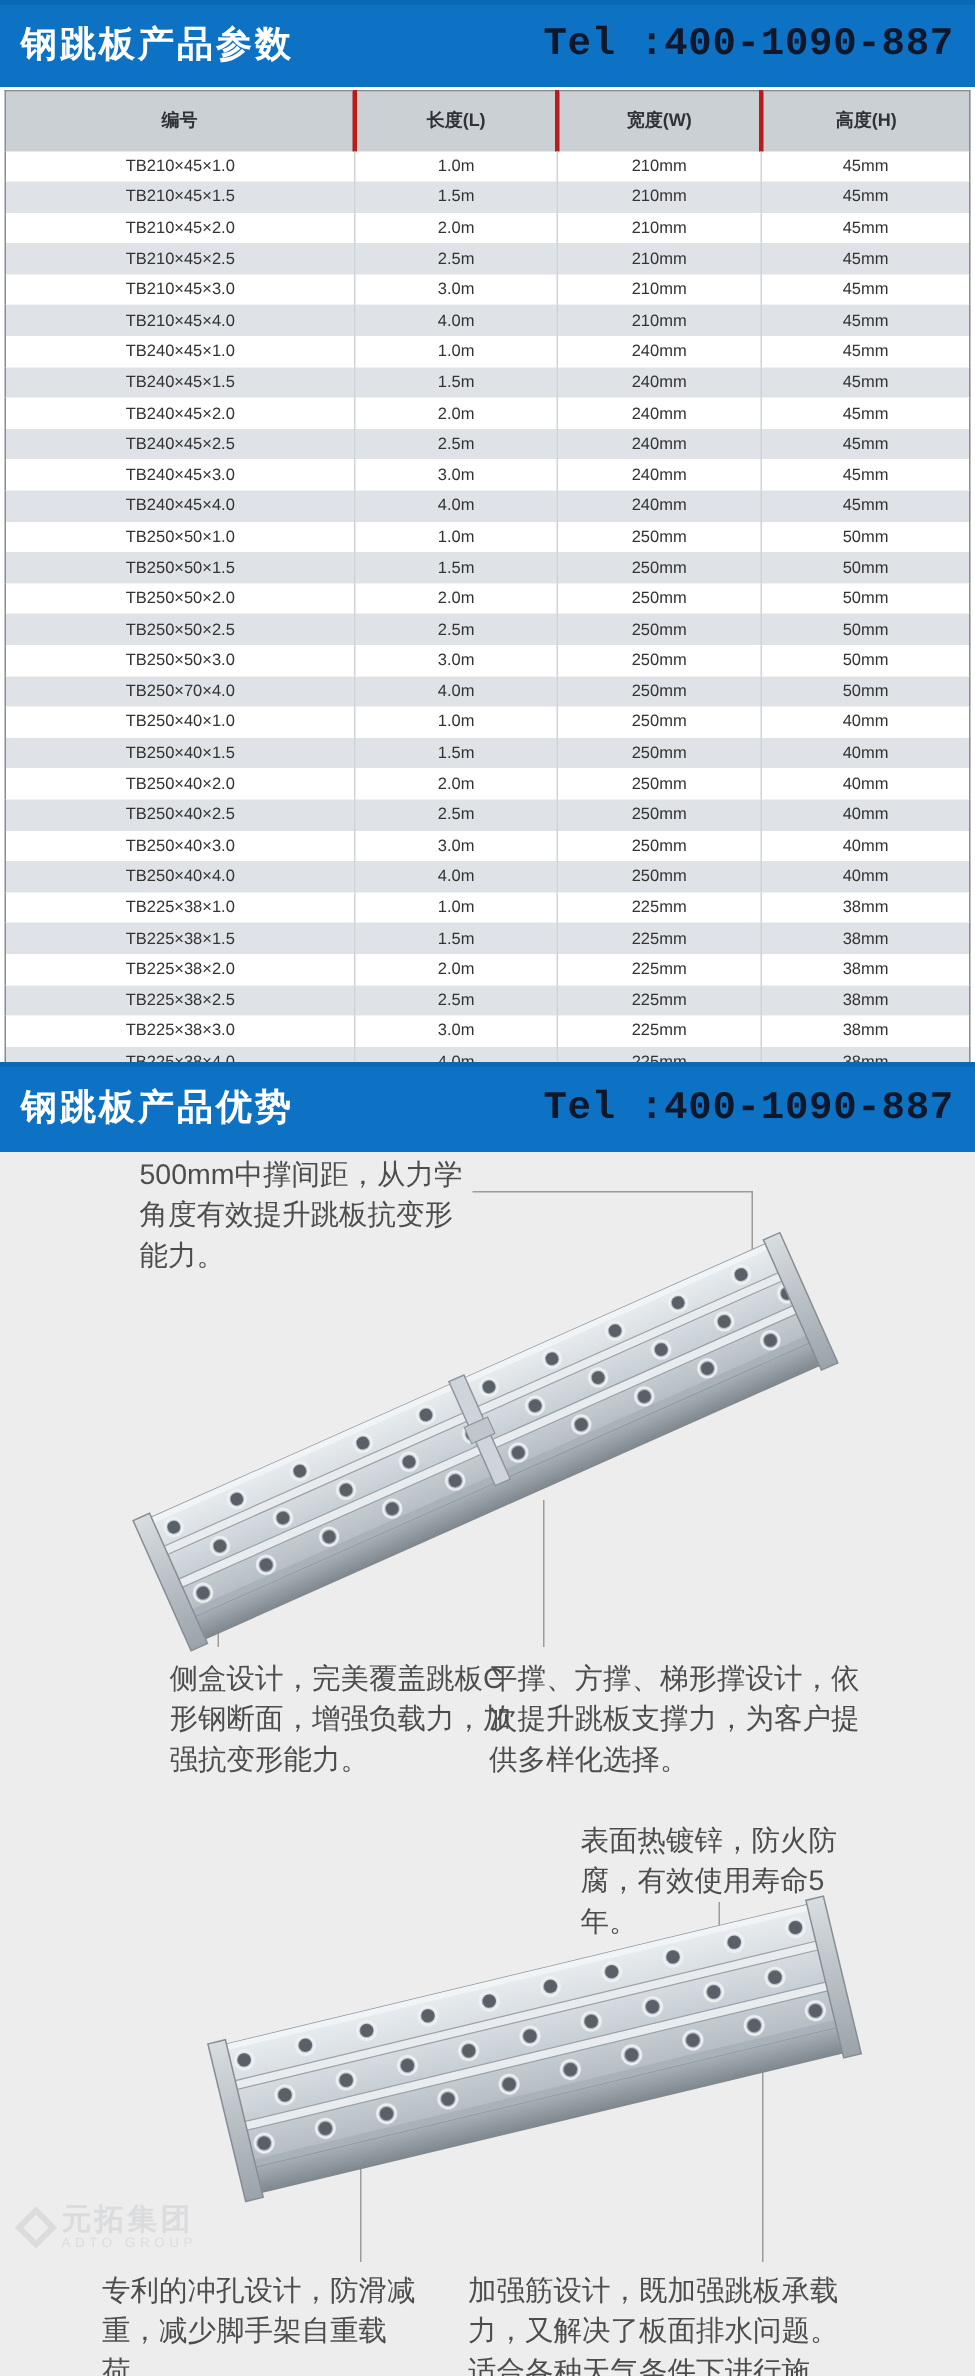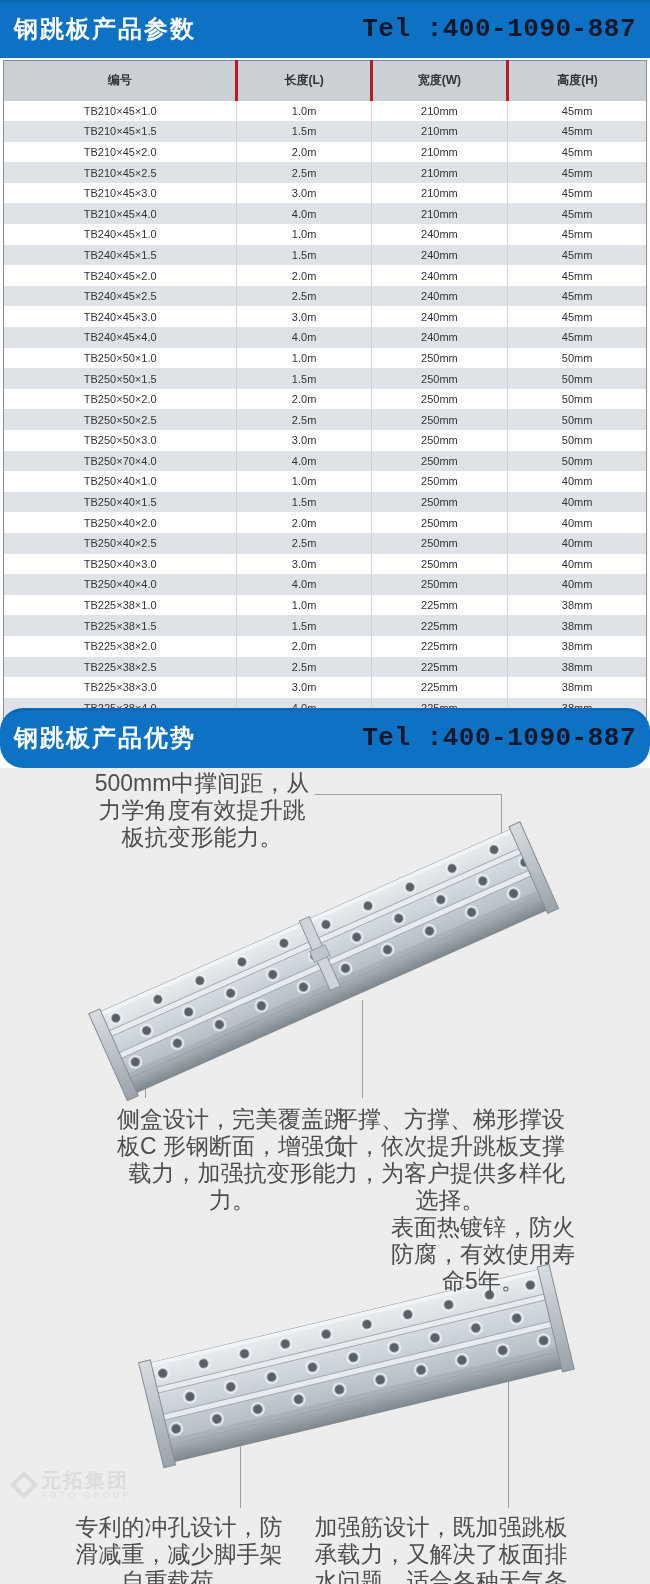--- a/index.html
+++ b/index.html
@@ -8,21 +8,21 @@
     position:relative; width:650px; height:1584px; overflow:hidden;
     background:#fff; font-family:"Liberation Sans", sans-serif;
   }
   
   .band {
     position:absolute; left:0; right:0; height:58px; background:#0d71c4;
     display:flex; align-items:center; justify-content:space-between;
     padding:0 14px; box-shadow:inset 0 3px 0 rgba(0,0,0,0.08);
   }
   .band--params { top:0; }
-  .band--adv { top:708px; height:60px;border-radius:23px; }
+  .band--adv { top:708px; height:60px; }
   .band-title { color:#ffffff; font-size:24px; font-weight:bold; letter-spacing:2px; }
   .band-tel { color:#0f172a; font-size:26px; font-weight:bold; letter-spacing:0.5px;font-family:Liberation Mono, monospace; }
   
   table.spec {
     position:absolute; top:60px; left:3px; width:644px;
     border-collapse:collapse; table-layout:fixed;
     border:1px solid #878d93; background:#fff;
   }
   .spec col.c1 { width:36.3%; } .spec col.c2 { width:20.9%; }
   .spec col.c3 { width:21.2%; } .spec col.c4 { width:21.6%; }
@@ -32,21 +32,21 @@
   }
   .spec th + th { border-left:3px solid #b91c1c; }
   .spec td {
     height:20.6px; font-size:11px; color:#333; text-align:center;
     padding:0; white-space:nowrap;
   }
   .spec td + td { border-left:1px solid #ced3d8; }
   .spec tbody tr:nth-child(even) { background:#dfe3e8; }
   
   .lower { position:absolute; top:768px; left:0; right:0; bottom:0; background:#ededed; }
-  .note { position:absolute; font-size:23px; color:#4d4d4d; line-height:27px; z-index:3;text-align:center; }
+  .note { position:absolute; font-size:19px; color:#4d4d4d; line-height:27px; z-index:3; }
   .cline { position:absolute; background:#9c9c9c; z-index:1; }
   .plank { position:absolute; z-index:2; }
   
   .wm {
     position:absolute; display:flex; align-items:center; gap:7px;
     opacity:0.12; color:#5c6670; z-index:0; pointer-events:none;
   }
   .wm-diamond { width:20px; height:20px; border:4px solid #5c6670; transform:rotate(45deg); flex:none; }
   .wm-col { display:flex; flex-direction:column; line-height:1.05; }
   .wm-text { font-size:20px; font-weight:bold; letter-spacing:2px; }

